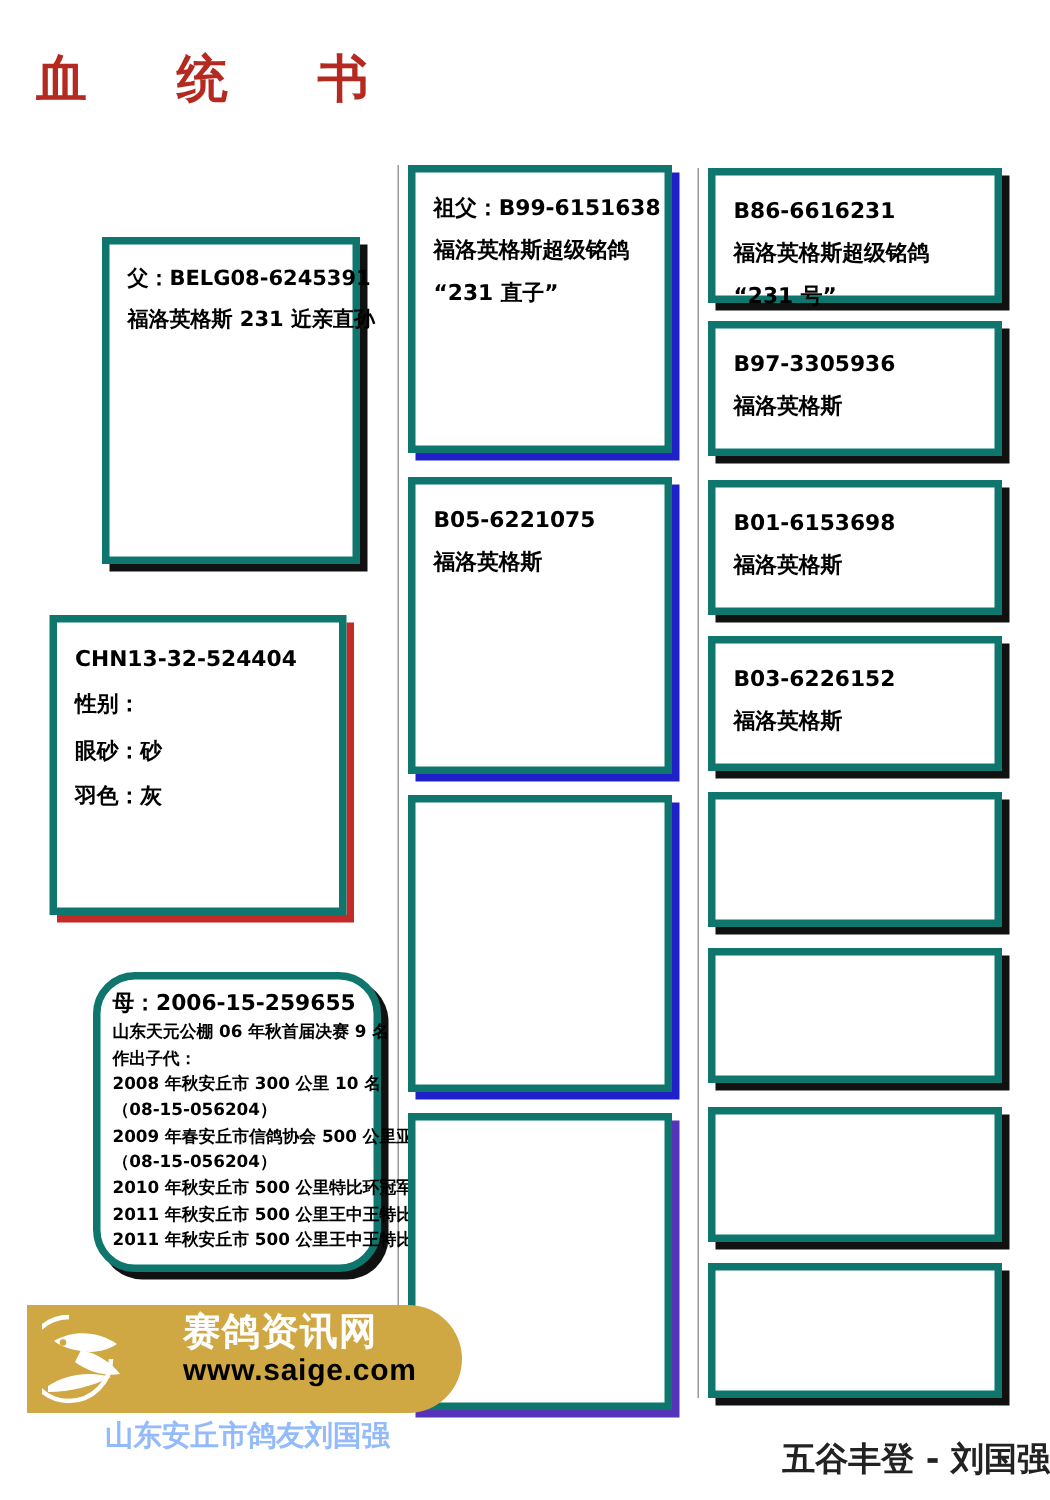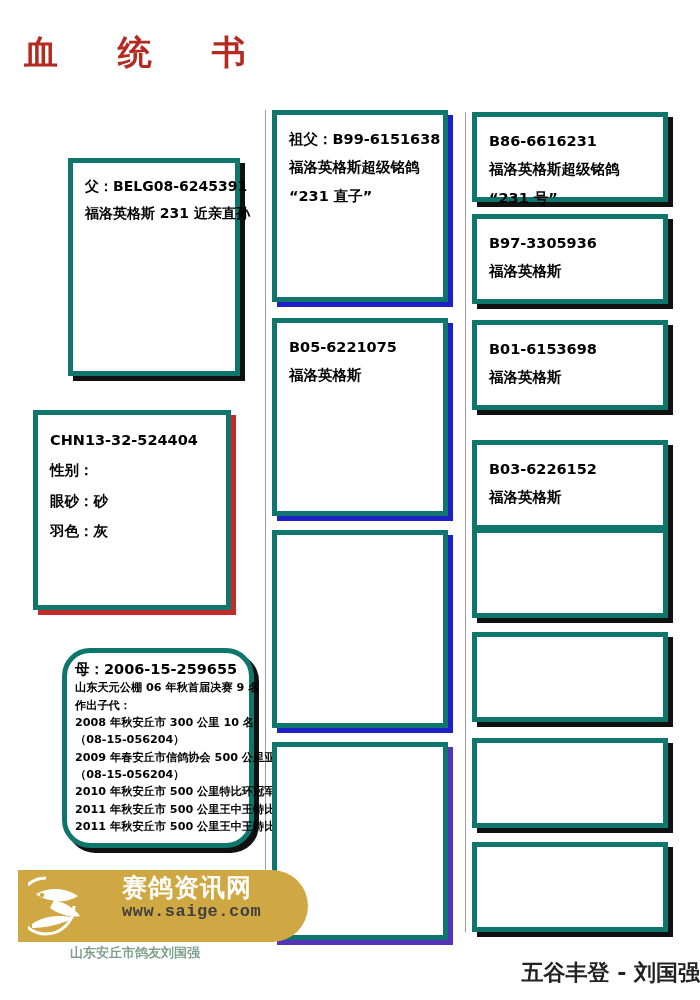--- a/index.html
+++ b/index.html
@@ -83,21 +83,21 @@
   #gp1 { top: 110px; height: 192px; }
   #gp2 { top: 318px; height: 198px; }
   #gp3 { top: 530px; height: 198px; }
   #gp4 { top: 742px; height: 198px; }
 
   
   .col3 { left: 472px; width: 196px; }
   #ggp1 { top: 112px; height: 90px; }
   #ggp2 { top: 214px; height: 90px; }
   #ggp3 { top: 320px; height: 90px; }
-  #ggp4 { top: 424px; height: 90px; margin-top: 16px; }
+  #ggp4 { top: 424px; height: 90px; }
   #ggp5 { top: 528px; height: 90px; }
   #ggp6 { top: 632px; height: 90px; }
   #ggp7 { top: 738px; height: 90px; }
   #ggp8 { top: 842px; height: 90px; }
 
   
   .watermark {
     position: absolute;
     left: 18px;
     top: 870px;
@@ -122,24 +122,24 @@
   }
   .wm-cn {
     font-family: "DejaVu Sans", "Liberation Sans", sans-serif;
     font-size: 25px;
     font-weight: bold;
     color: #ffffff;
     letter-spacing: 1px;
     line-height: 1.15;
   }
   .wm-url {
-    font-family: Liberation Mono, monospace;
-    font-size: 17px;
-    font-weight: bold;
-    color: #404040;
+    font-family: Liberation Sans, sans-serif;
+    font-size: 20px;
+    font-weight: bold;
+    color: #000000;
     letter-spacing: 0.5px;
     line-height: 1.1;
   }
 
   
   .caption {
     position: absolute;
     left: 0;
     top: 958px;
     width: 700px;
@@ -147,23 +147,23 @@
     font-size: 22px;
     font-weight: bold;
     color: #222222;
   }
 
   
   .obscured {
     position: absolute;
     left: 70px;
     top: 944px;
-    font-size: 13px;
-    font-weight: bold;
-    color: #14532d;
+    font-size: 19px;
+    font-weight: bold;
+    color: #3b82f6;
     white-space: nowrap;
     opacity: 0.55;
   }
 
   
   .connector {
     position: absolute;
     background: #9a9a9a;
     width: 1px;
   }

